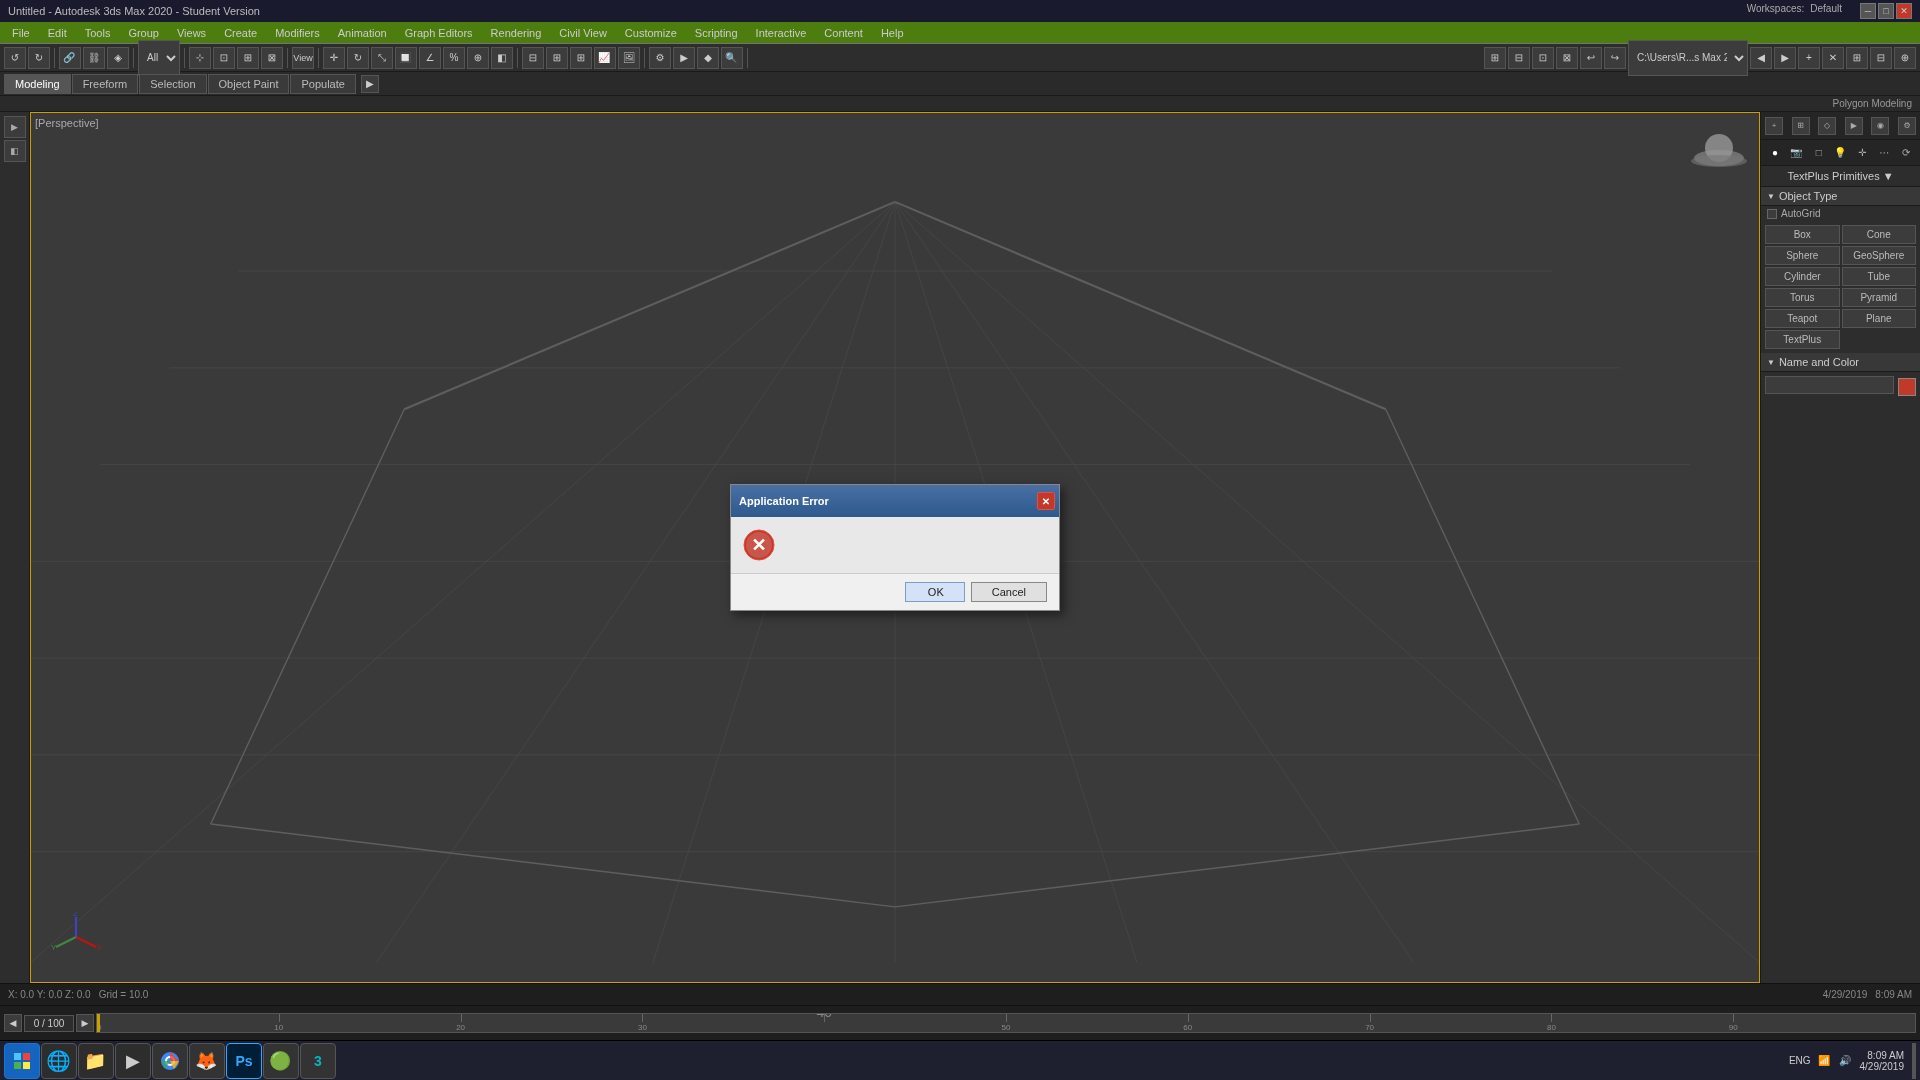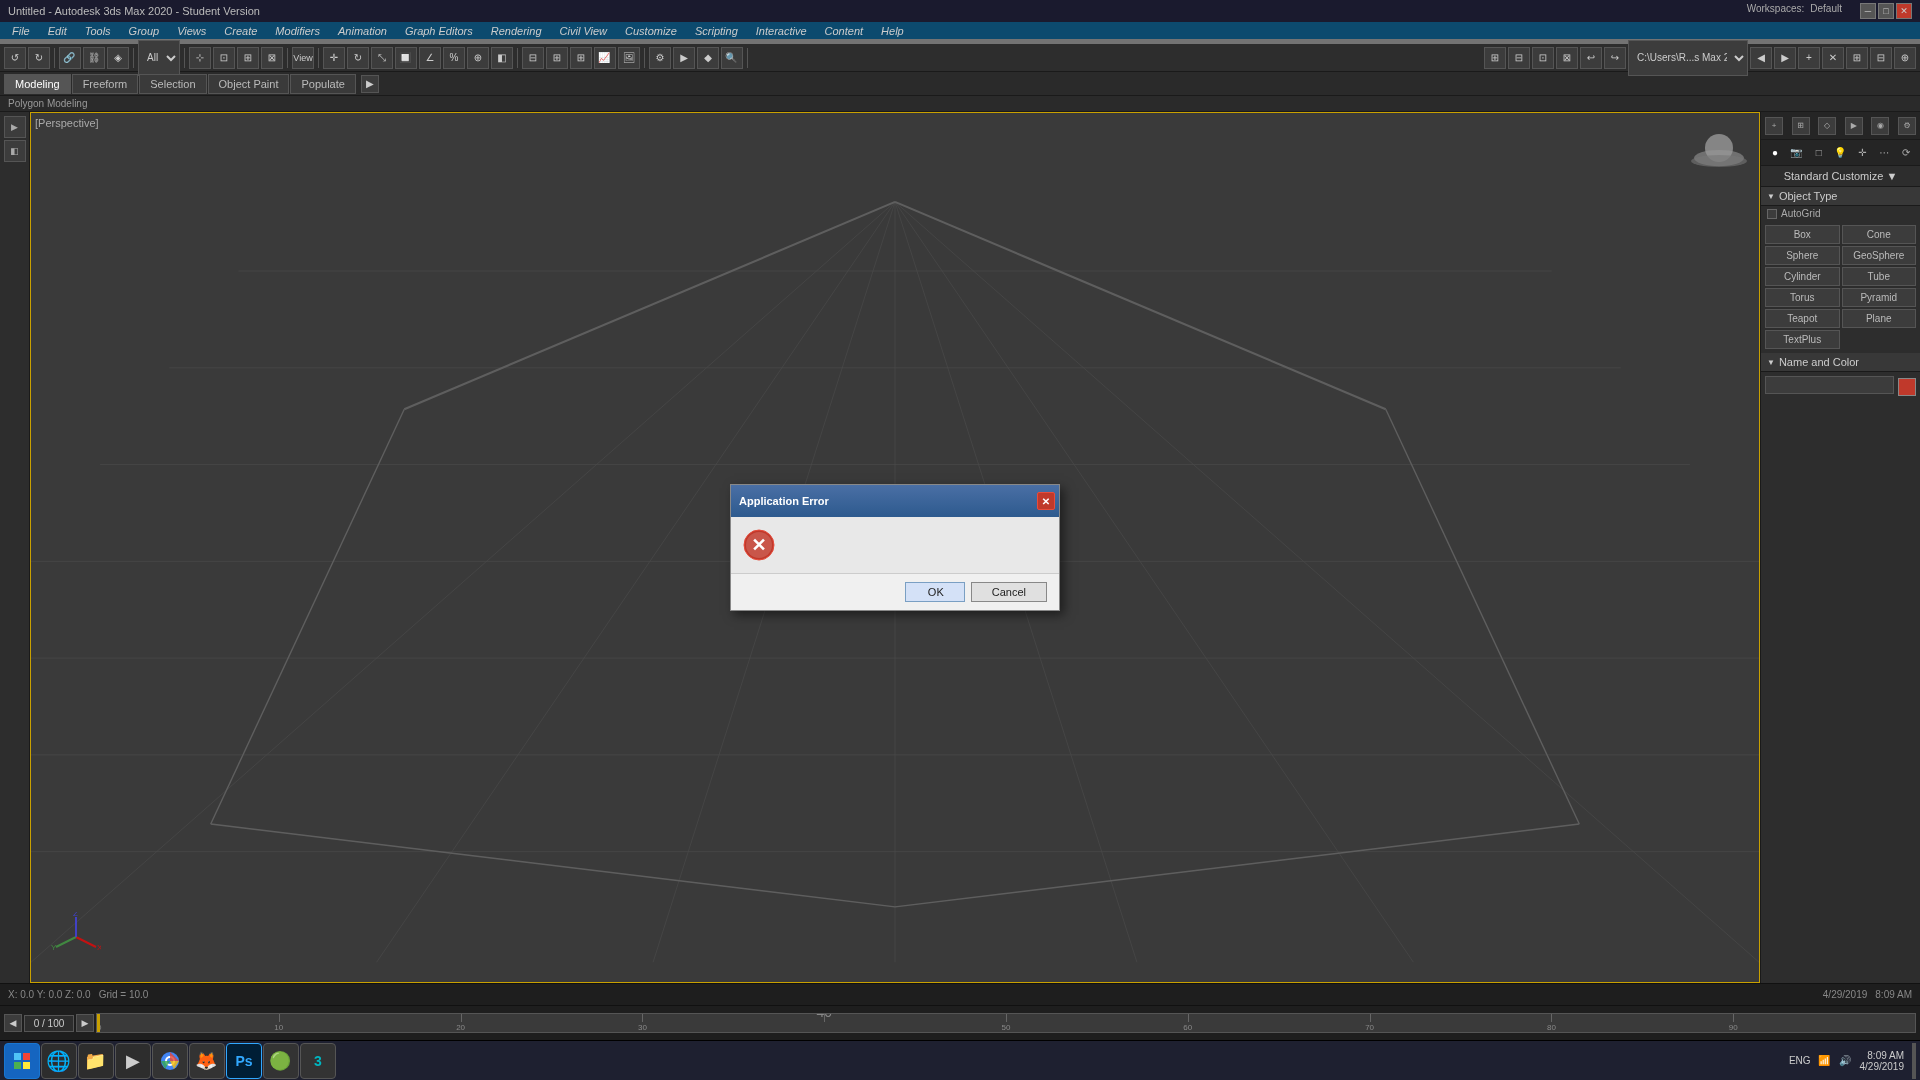--- a/index.html
+++ b/index.html
@@ -32,27 +32,26 @@
       background: #555;
       border: 1px solid #777;
       display: flex; align-items: center; justify-content: center;
       font-size: 9px; cursor: pointer; color: #ccc;
     }
     #title-bar .win-btn.close { background: #c0392b; }
 
     
     #menu-bar {
       height: 22px;
-      background: #0c4a6e;
+      background: #4d7c0f;
       display: flex;
       align-items: center;
       padding: 0 4px;
       gap: 2px;
-      border-bottom: 5px solid #737373;
-      font-style: italic;
+      border-bottom: 1px solid #737373;
     }
     .menu-item {
       padding: 2px 8px;
       cursor: pointer;
       color: #ccc;
       font-size: 11px;
     }
 
     
     #toolbar1 {
@@ -109,20 +108,21 @@
     }
 
     
     #sub-label {
       height: 16px;
       background: #2a2a2a;
       padding: 2px 8px;
       font-size: 10px;
       color: #999;
       border-bottom: 1px solid #1a1a1a;
+      text-align: right;
     }
 
     
     #main-layout {
       display: flex;
       height: calc(1080px - 22px - 22px - 28px - 24px - 16px - 35px - 25px);
       
     }
 
     
@@ -653,21 +653,21 @@
       <div class="rp-icon-btn active">●</div>
       <div class="rp-icon-btn">📷</div>
       <div class="rp-icon-btn">□</div>
       <div class="rp-icon-btn">💡</div>
       <div class="rp-icon-btn">✛</div>
       <div class="rp-icon-btn">⋯</div>
       <div class="rp-icon-btn">⟳</div>
     </div>
 
     <div id="standard-primitives-label">
-      <span>Standard Customize</span>
+      <span>TextPlus Primitives</span>
       <span> ▼</span>
     </div>
 
     <div class="section-header">
       <span class="arrow">▼</span>
       <span>Object Type</span>
     </div>
 
     <div class="autogrid-row">
       <div class="autogrid-checkbox"></div>

